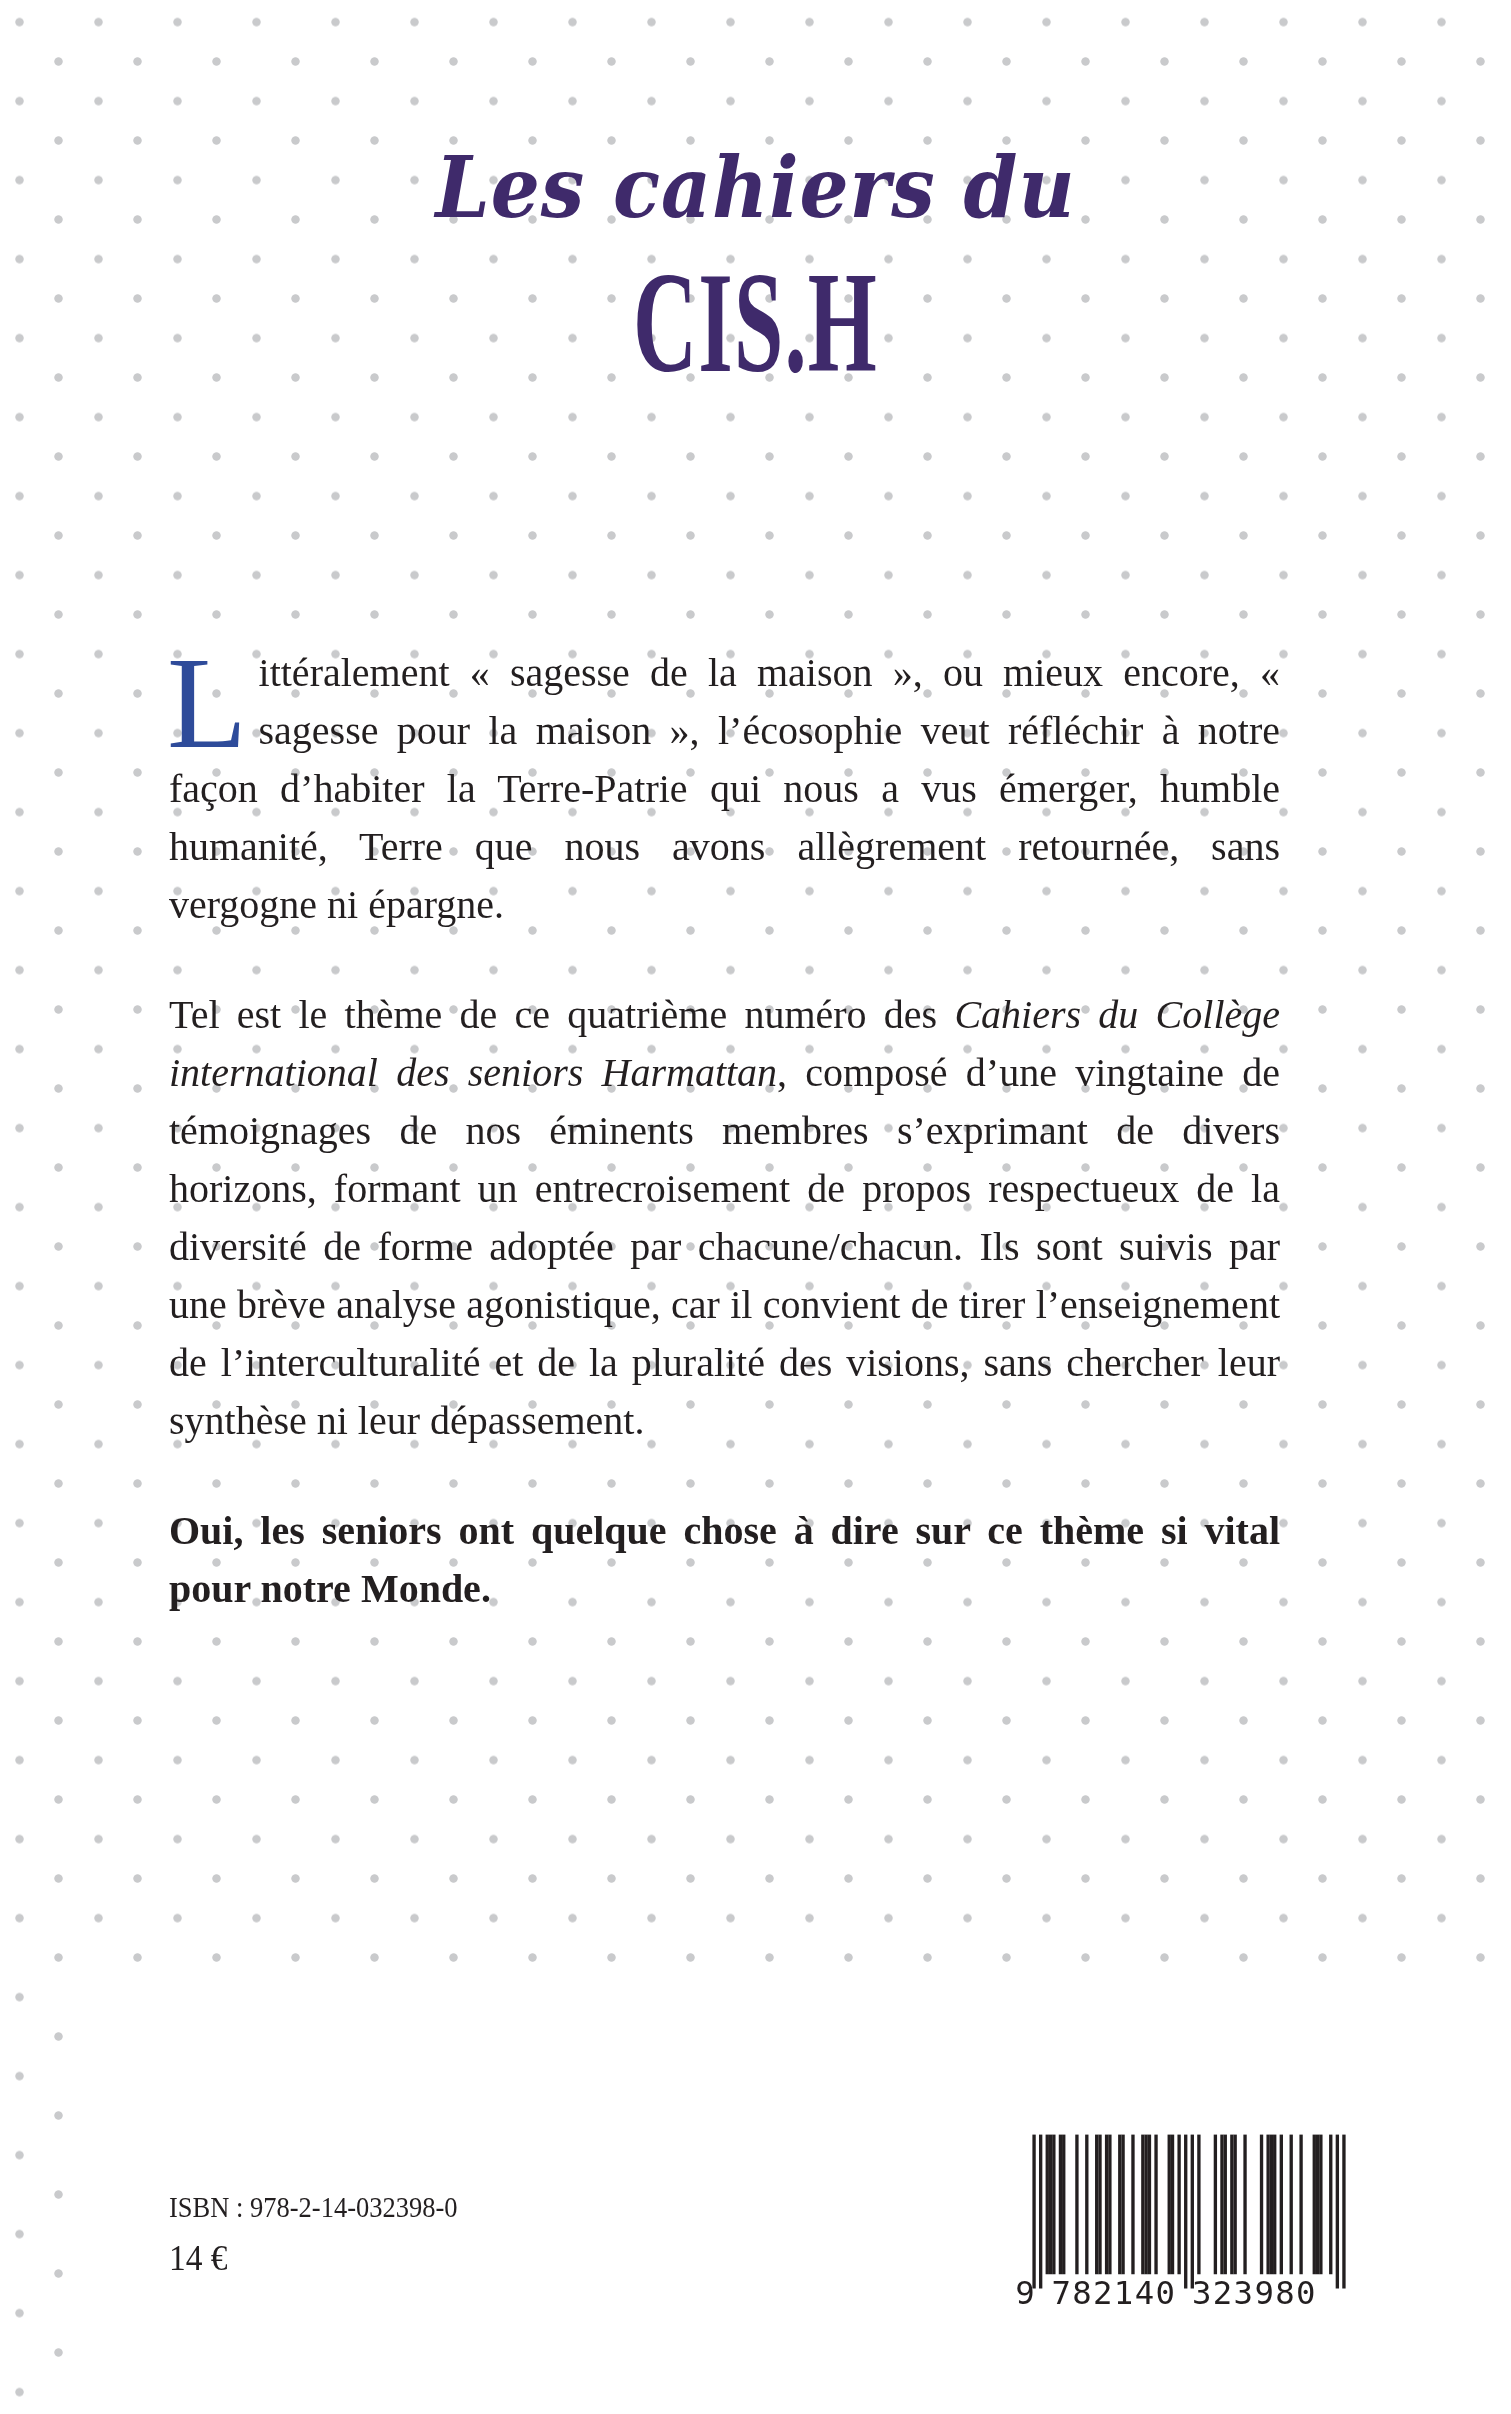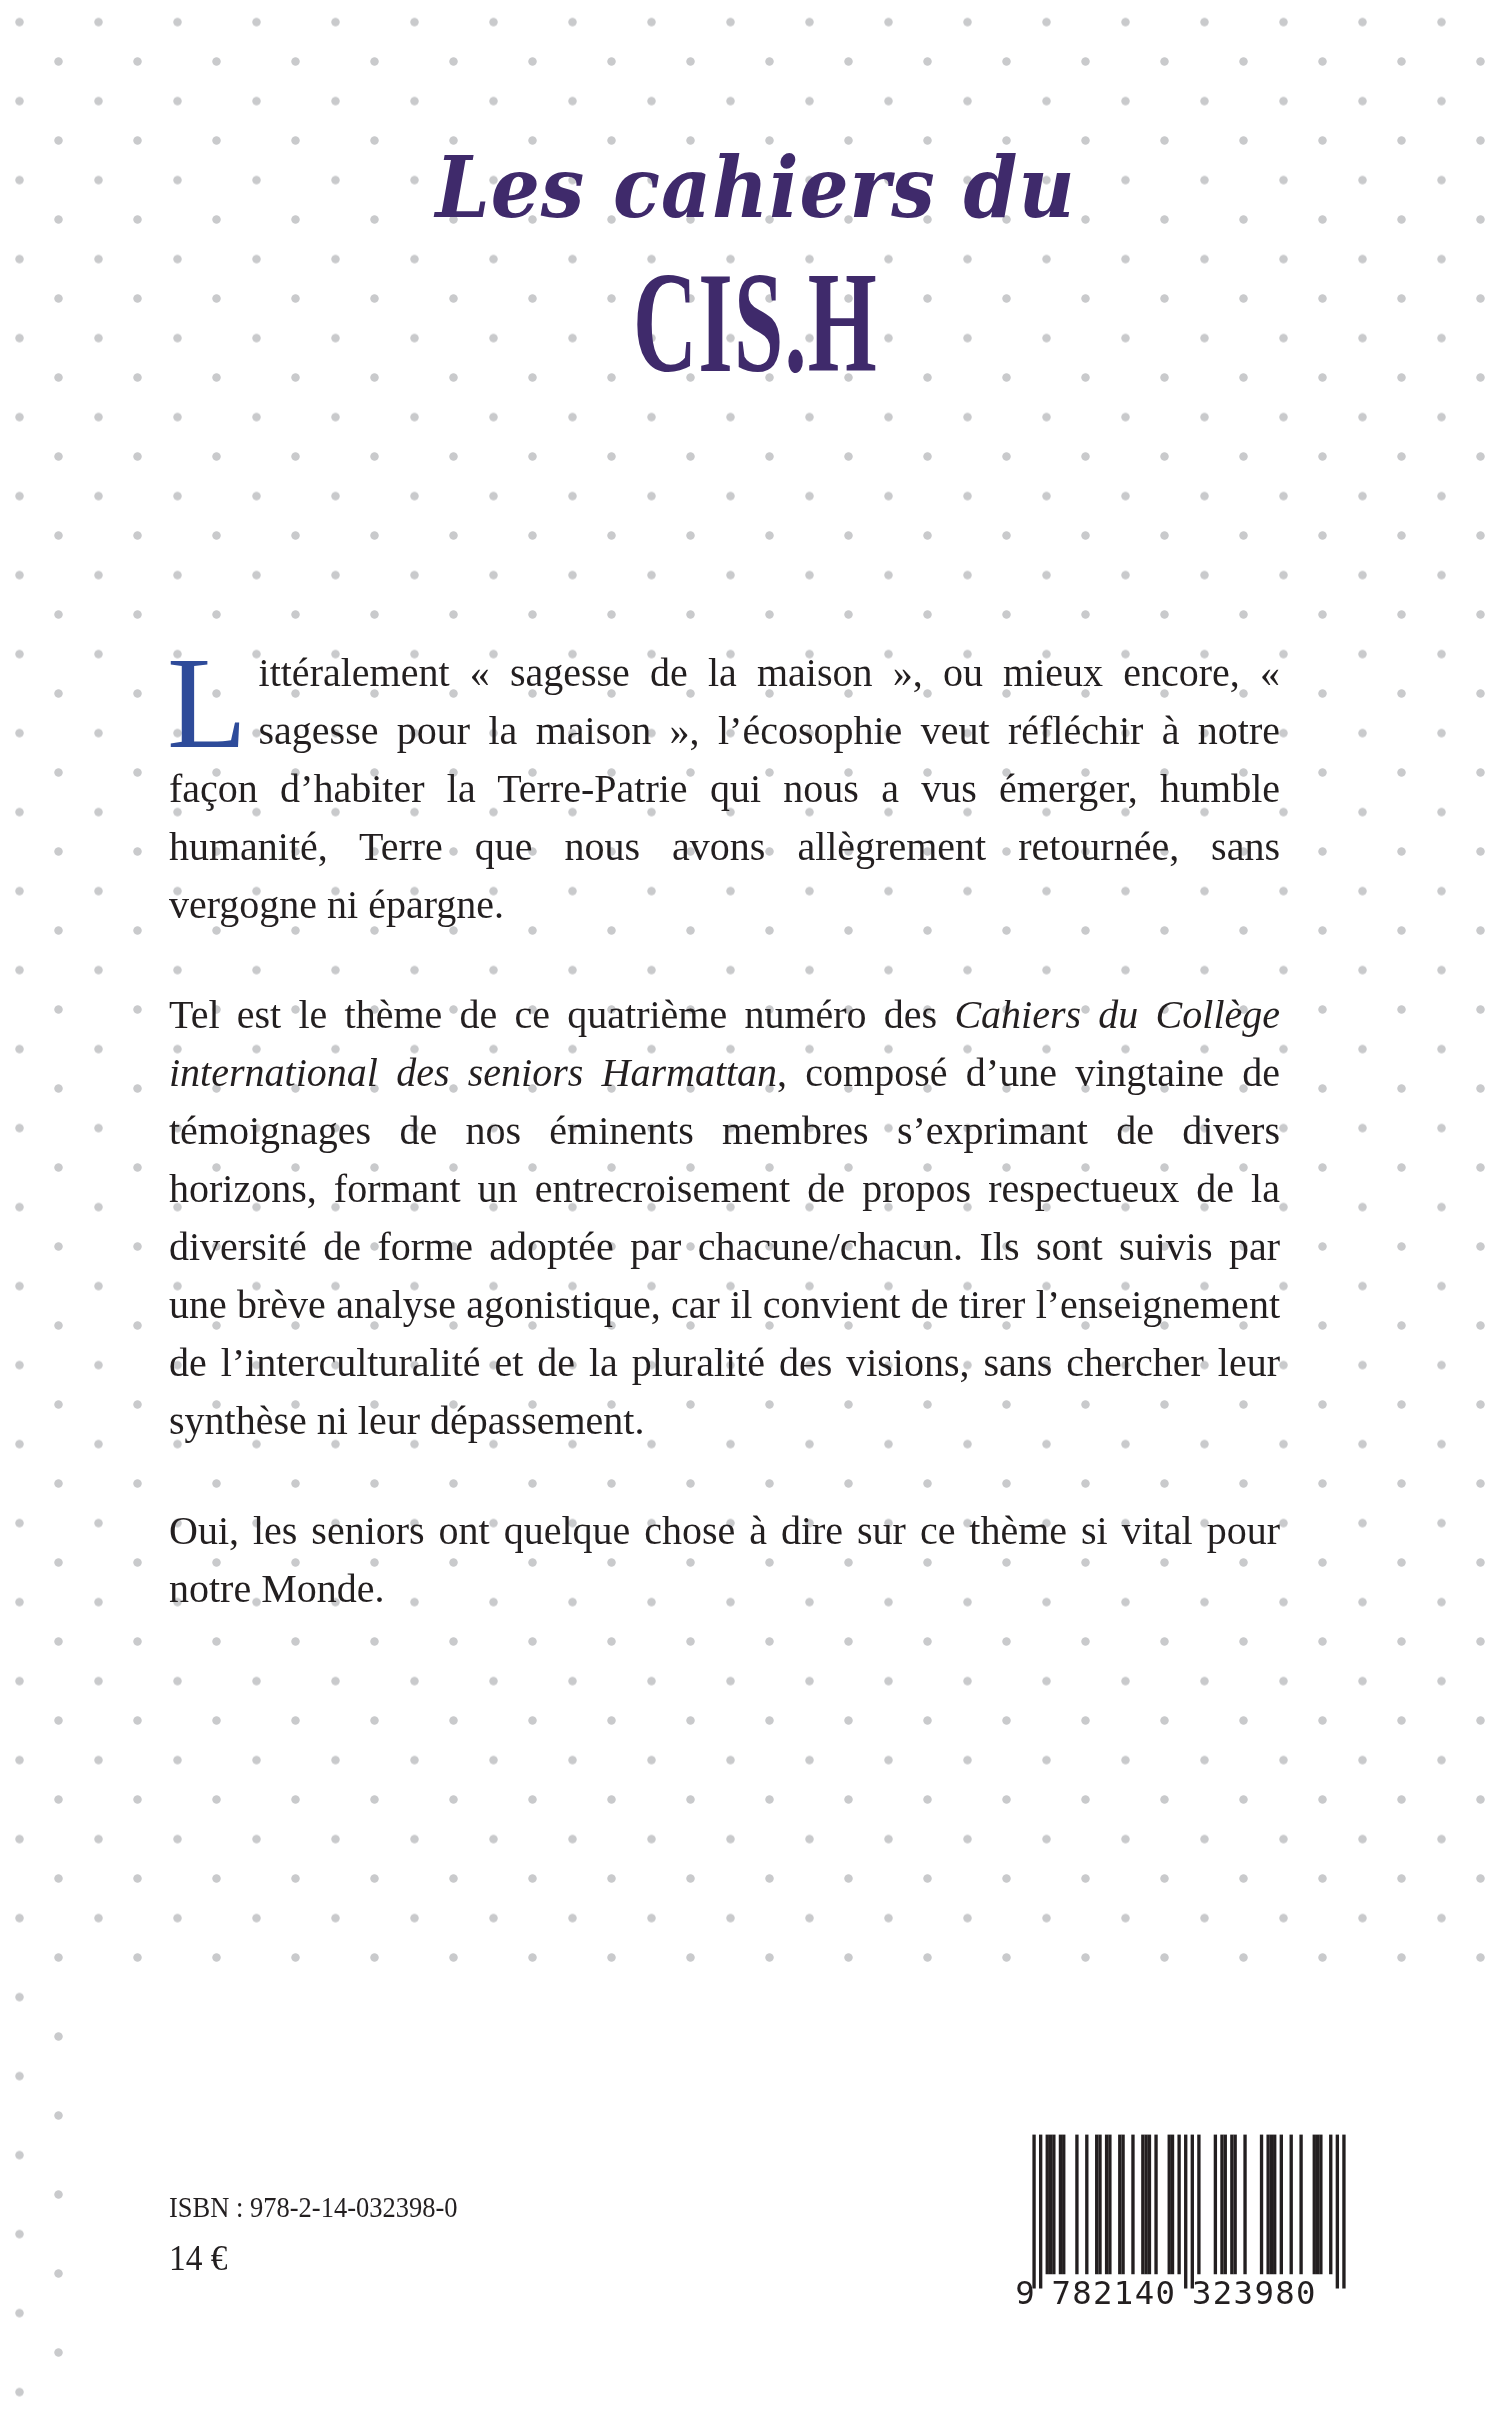--- a/index.html
+++ b/index.html
@@ -71,20 +71,21 @@
     font-size: 40px;
     line-height: 58px;
     text-align: justify;
     color: #231f20;
   }
   .body-text p {
     margin: 0 0 52px 0;
   }
   .body-text p:last-child {
     margin-bottom: 0;
+    font-weight: bold;
   }
   .dropcap {
     float: left;
     font-family: "Liberation Serif", serif;
     font-size: 131px;
     line-height: 101px;
     height: 107px;
     margin: 7.6px 11.4px 0 -1.9px;
     color: #2e4b9a;
   }

